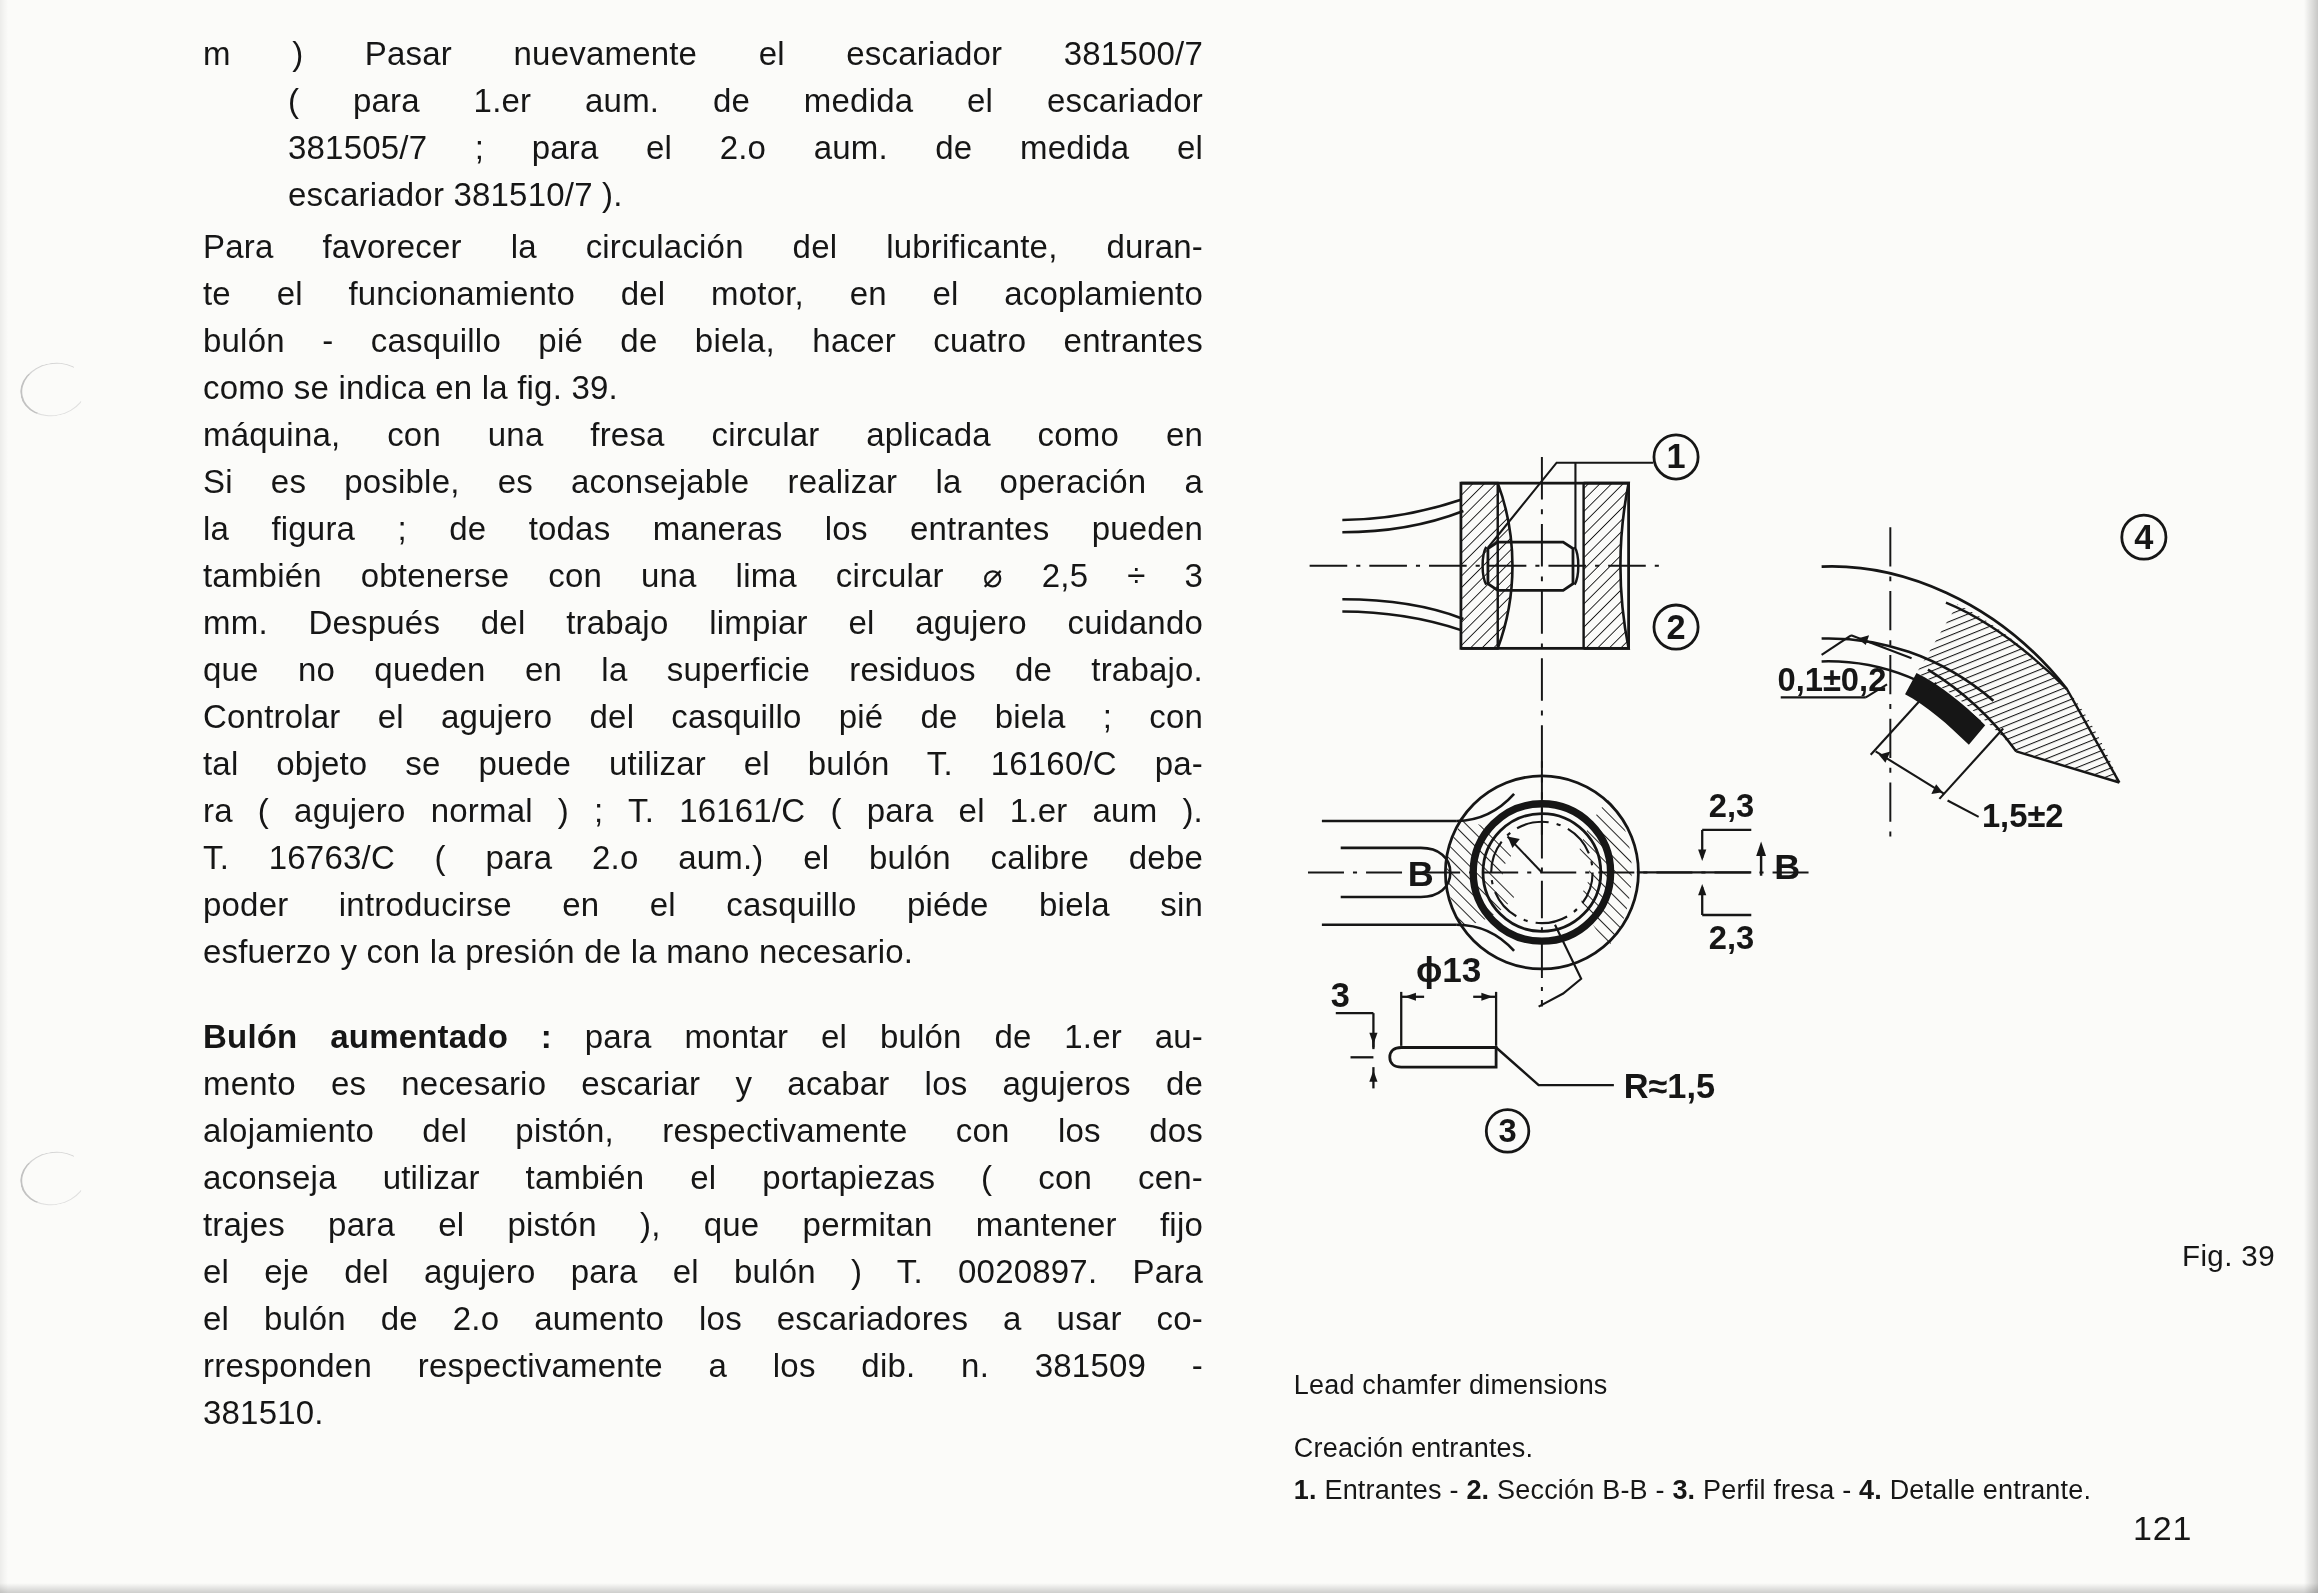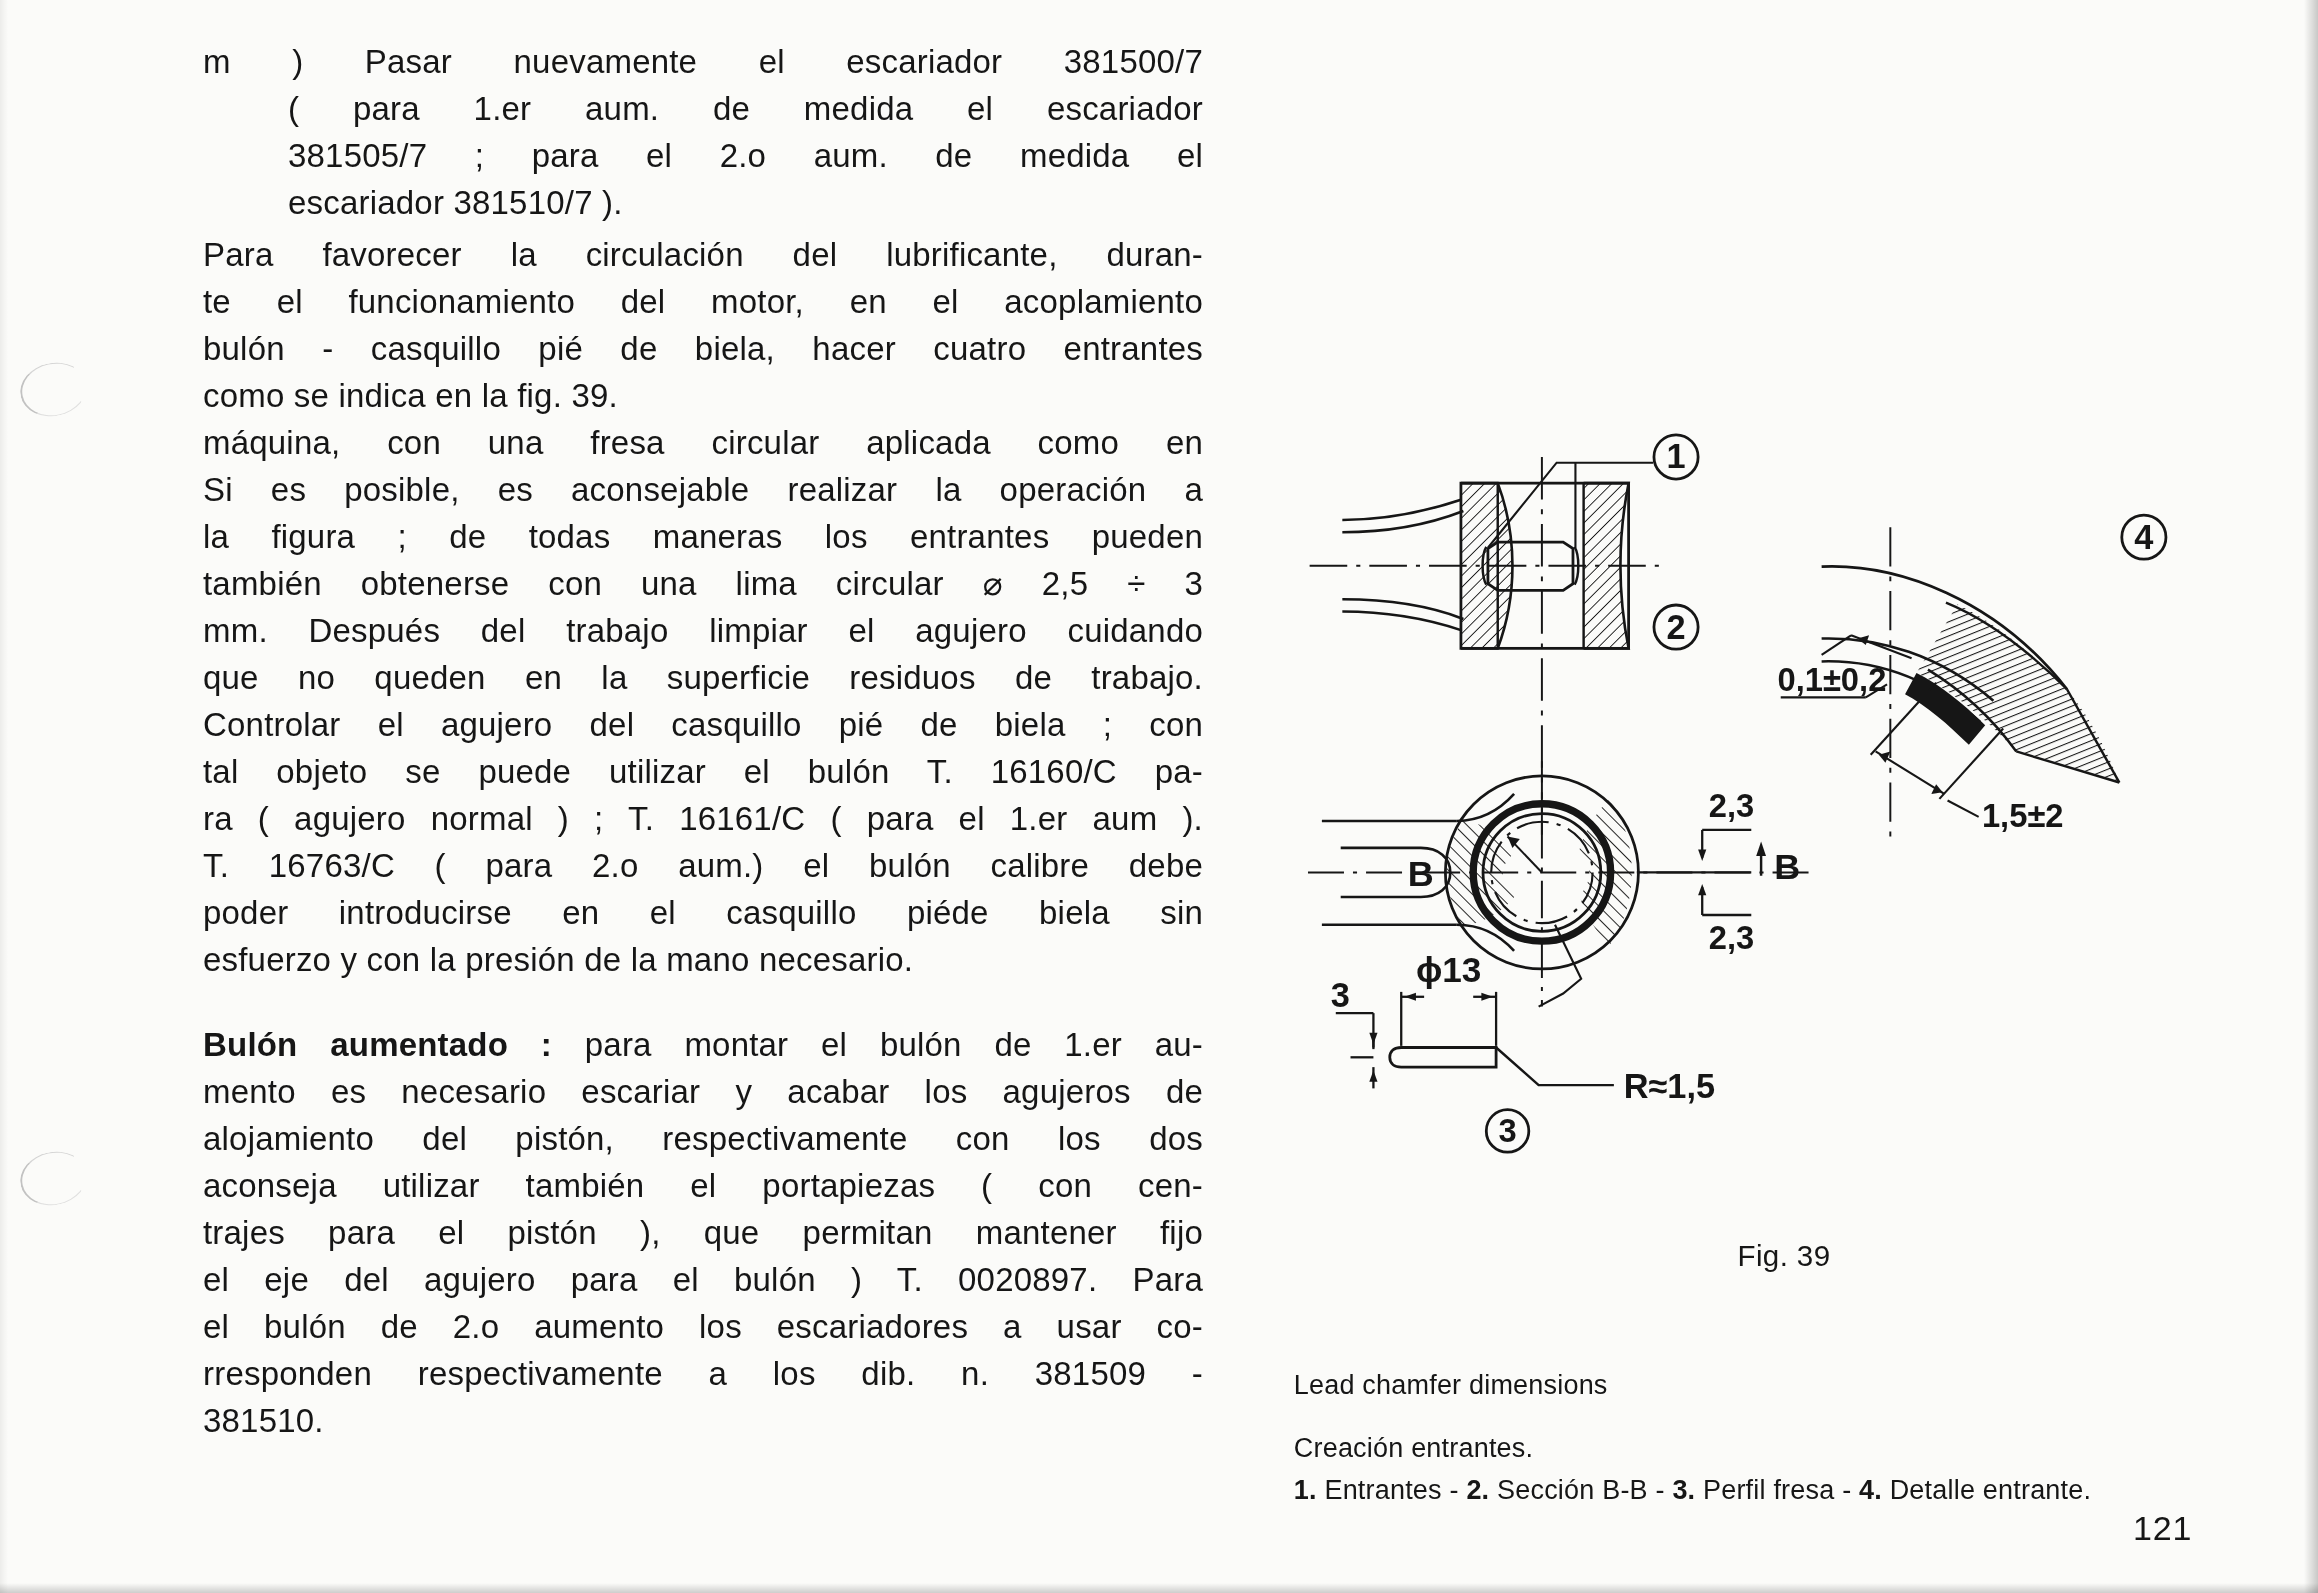--- a/index.html
+++ b/index.html
@@ -49,21 +49,21 @@
     border-bottom: 1.2px solid #dcdcdc;
     border-right: 0.8px solid transparent;
     transform: rotate(-12deg);
     opacity: 0.85;
   }
 
   
   .text-col {
     position: absolute;
     left: 203px;
-    top: 38px;
+    top: 30px;
     width: 1000px;
   }
   .body-par {
     font-size: 33px;
     line-height: 47px;
     letter-spacing: 0.2px;
     text-align: justify;
     margin: 0;
   }
   .indent-par {
@@ -106,21 +106,21 @@
     left: 0;
     top: 385px;
     width: 982px;
     height: 777px;
   }
   .fig-label {
     position: absolute;
     left: 0;
     top: 1239px;
     width: 982px;
-    text-align: center;
+    text-align: right;
     font-size: 29.5px;
     letter-spacing: 0.4px;
   }
   .caption-block {
     position: absolute;
     left: 0.8px;
     top: 1364px;
     width: 1015px;
     font-size: 27px;
     line-height: 42px;

